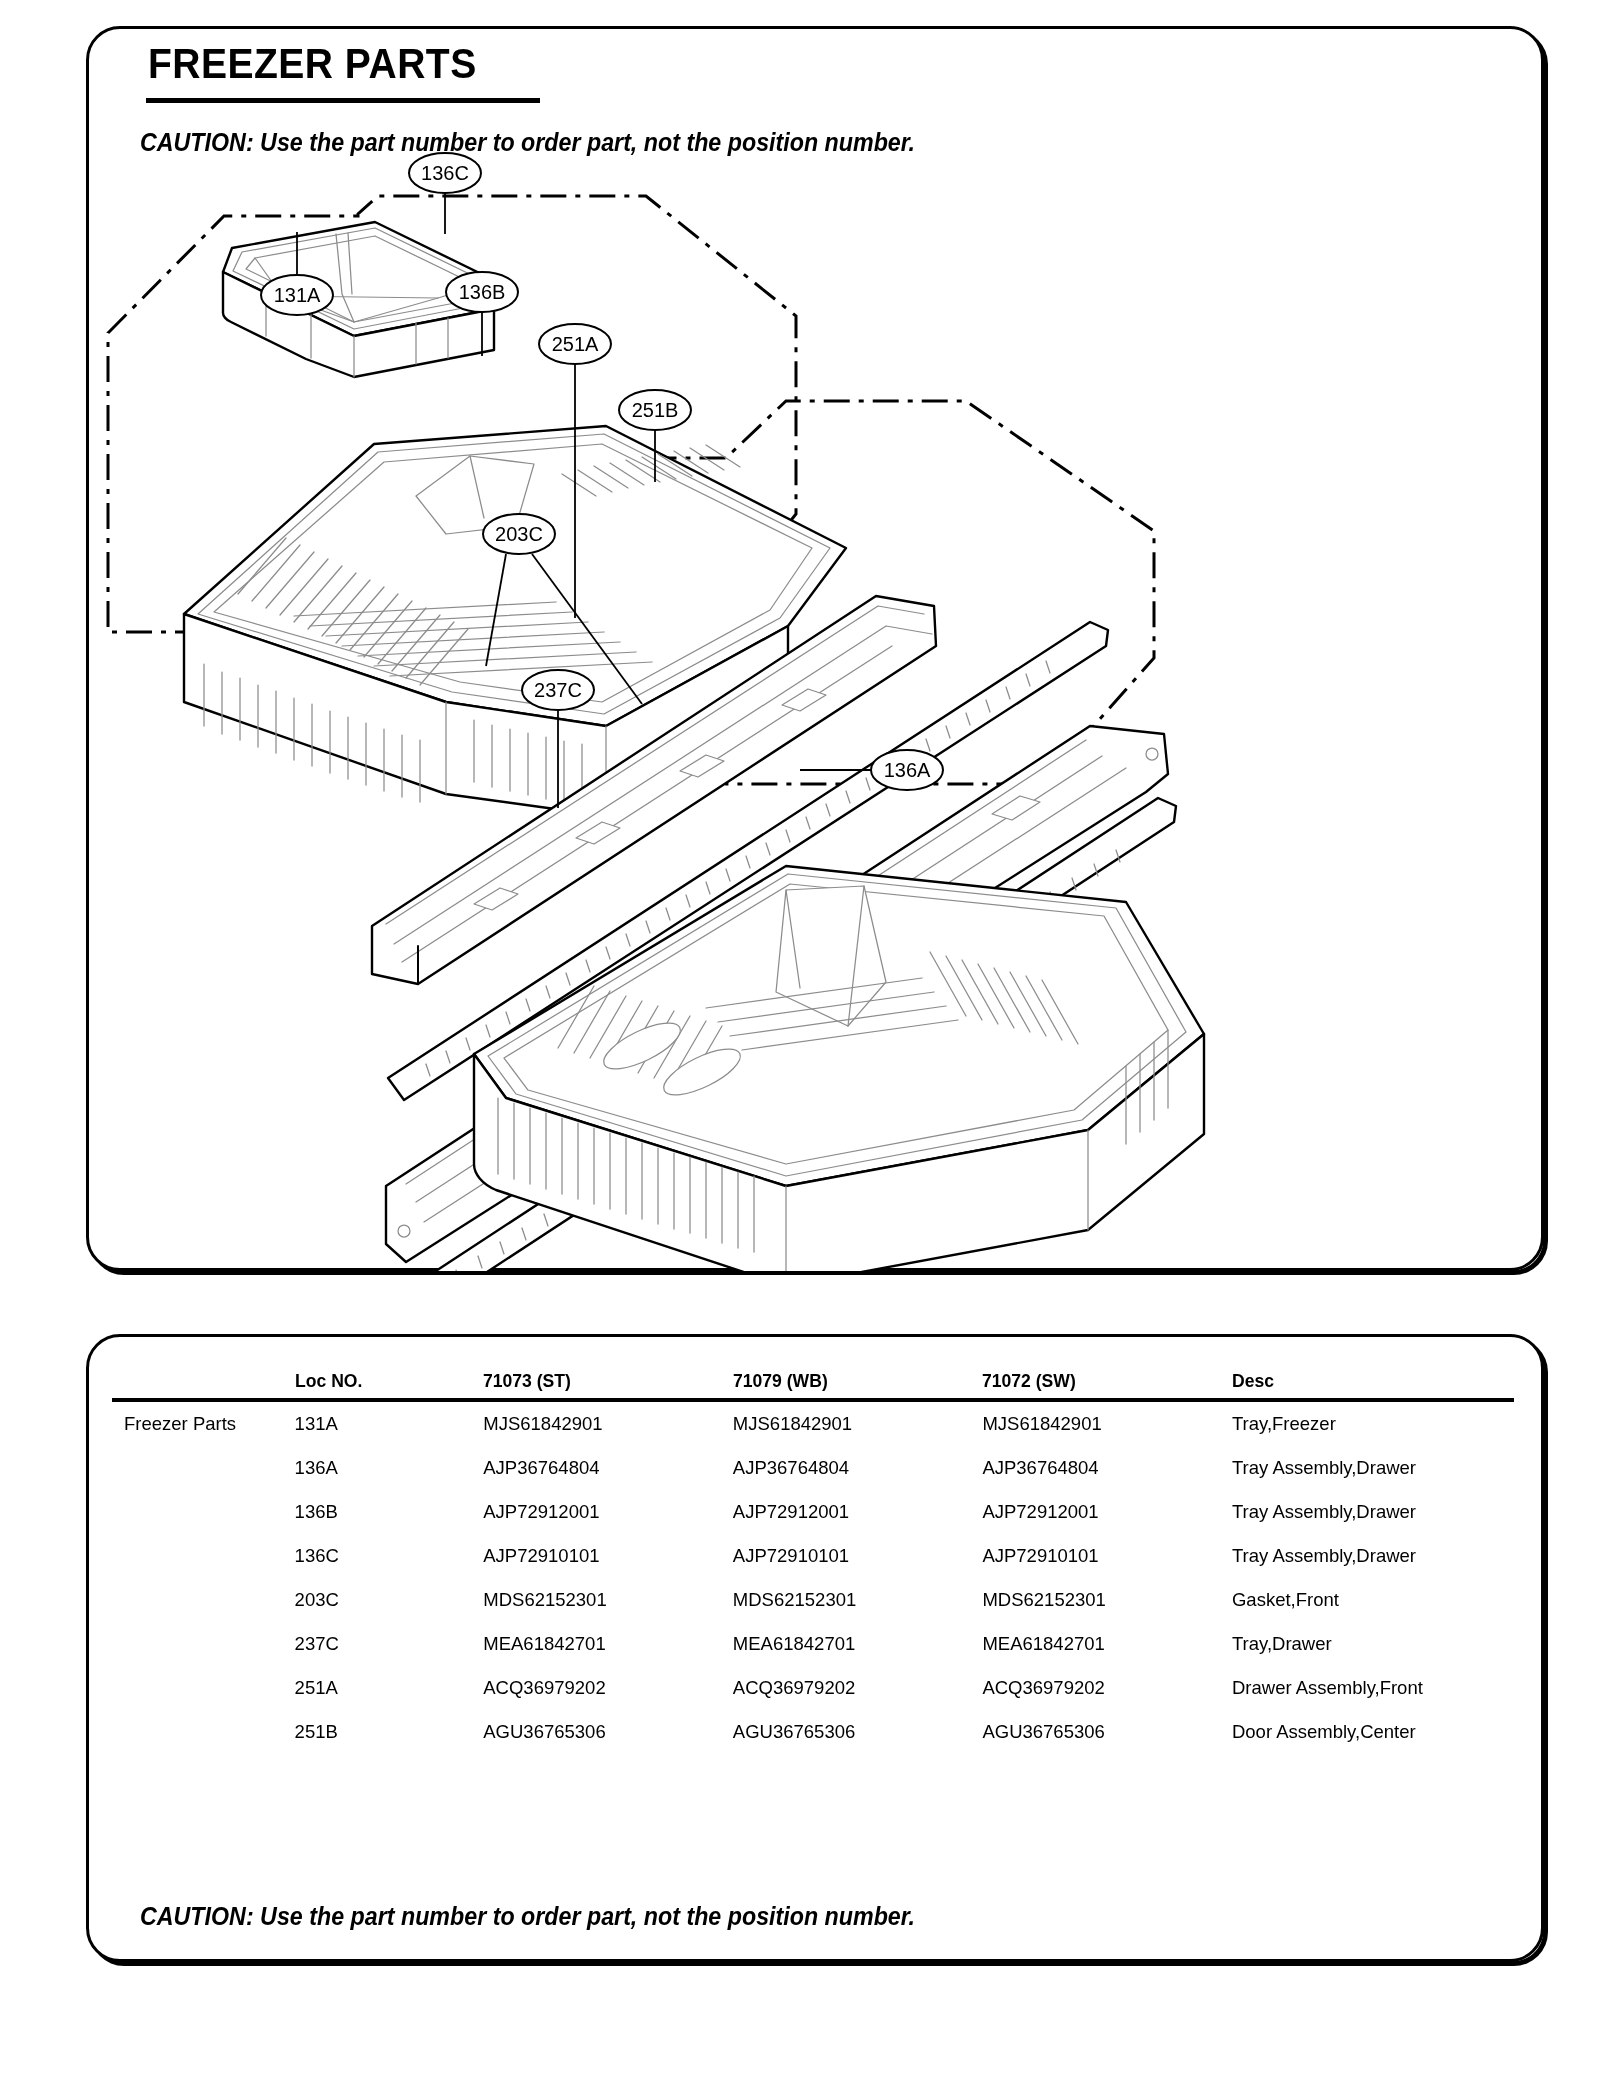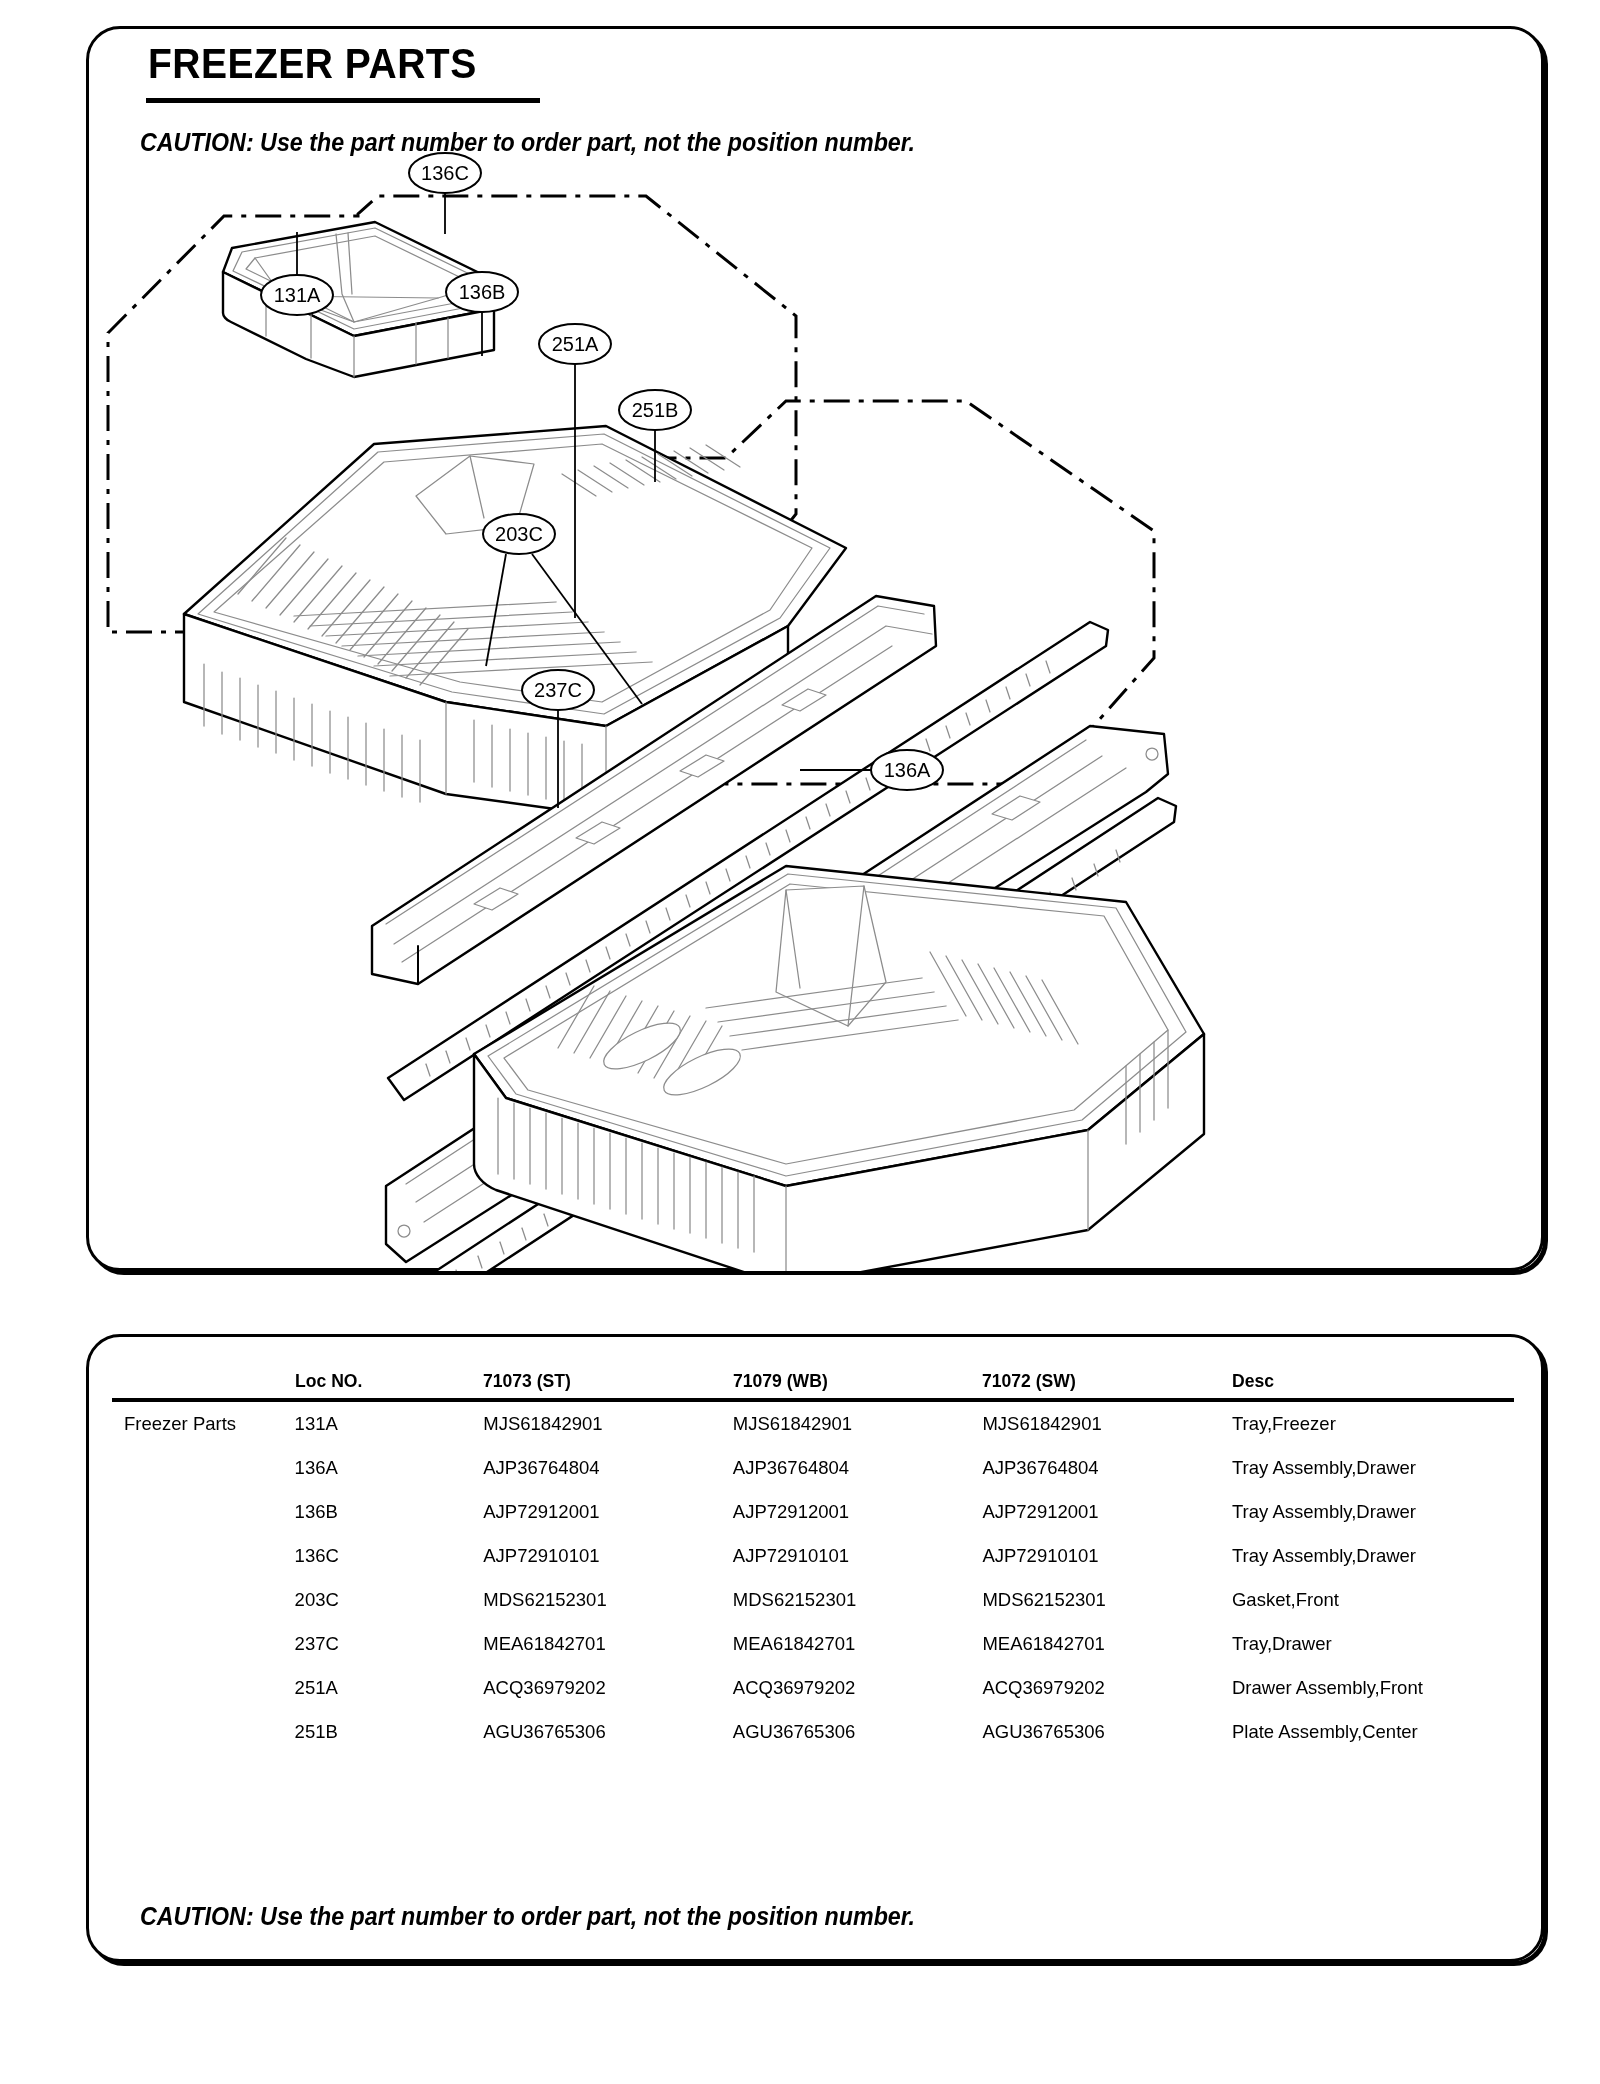--- a/index.html
+++ b/index.html
@@ -613,21 +613,21 @@
             <td>ACQ36979202</td>
             <td>ACQ36979202</td>
             <td>Drawer Assembly,Front</td>
           </tr>
           <tr>
             <td class="cell-pad-left"></td>
             <td>251B</td>
             <td>AGU36765306</td>
             <td>AGU36765306</td>
             <td>AGU36765306</td>
-            <td>Plate Assembly,Center</td>
+            <td>Door Assembly,Center</td>
           </tr>
         </tbody>
     </table>
   </div>
   <div class="hdr-rule"></div>
 
   <div class="caution caution-bottom">CAUTION: Use the part number to order part, not the position number.</div>
 
 </div>
 

